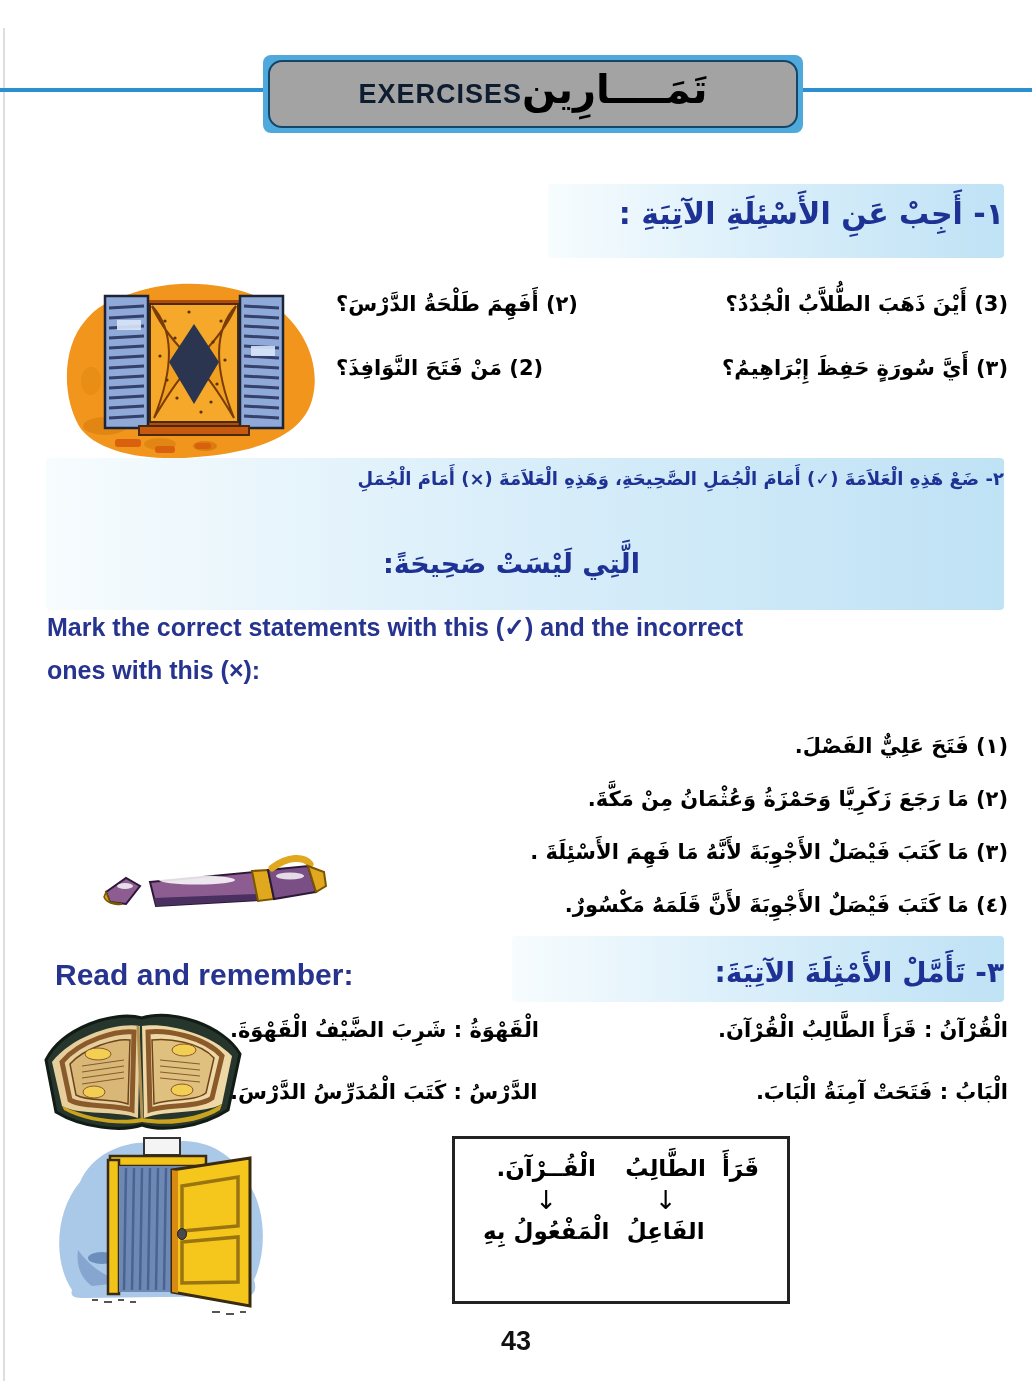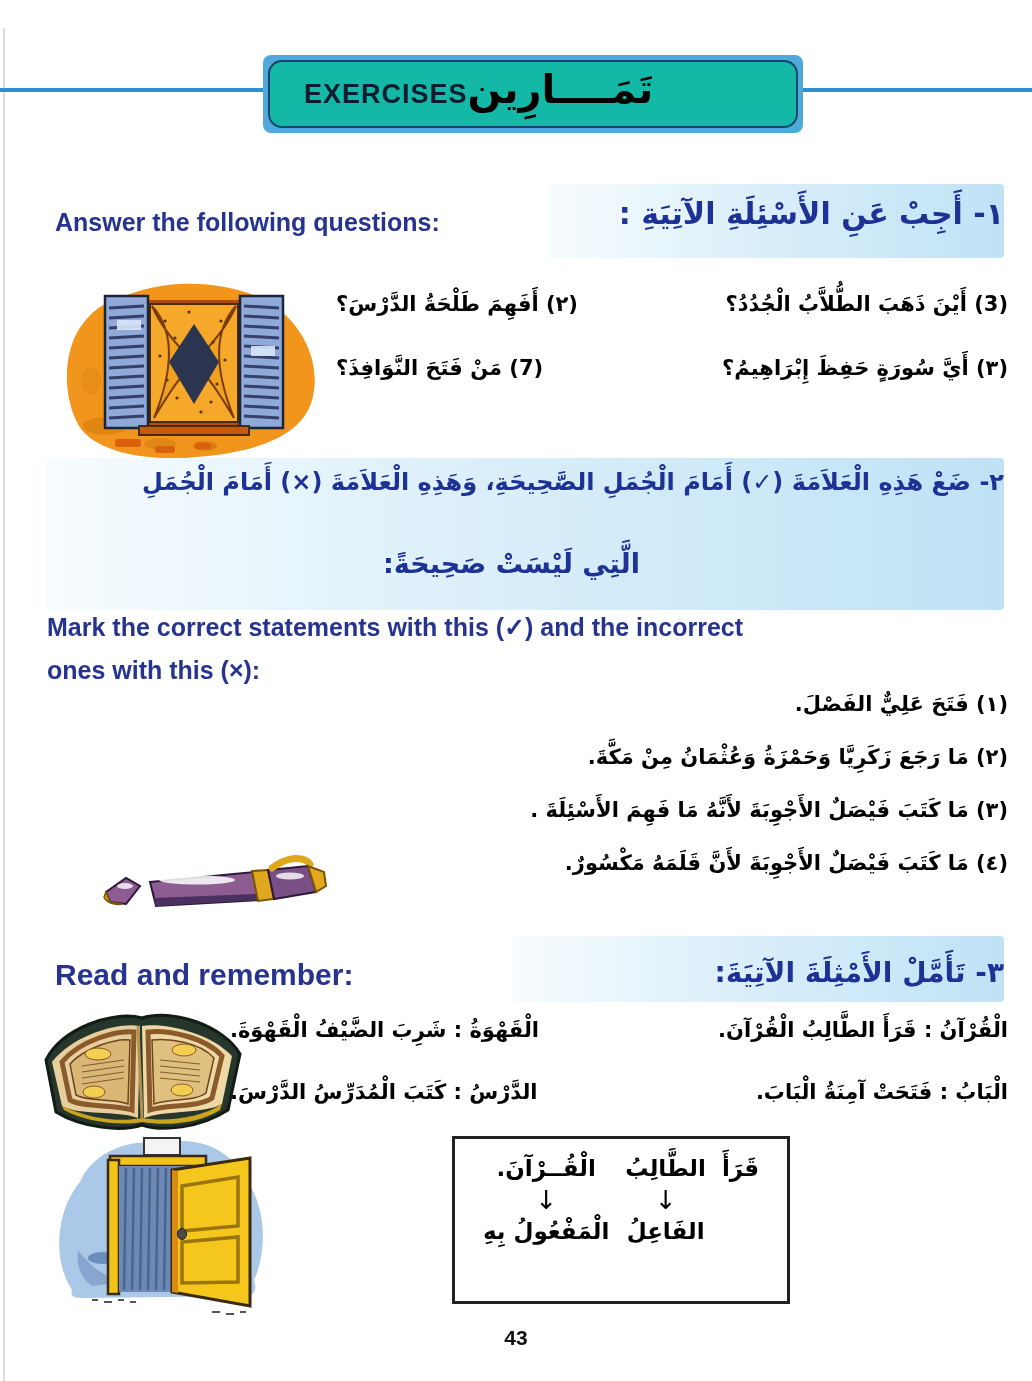--- a/index.html
+++ b/index.html
@@ -6,48 +6,48 @@
   #page {
     position:relative; width:1032px; height:1381px; background:#ffffff;
     font-family:"Liberation Sans", sans-serif; overflow:hidden;
   }
   .edge-line { position:absolute; left:3px; top:28px; width:2px; height:1353px; background:#dedede; }
   
   .rule { position:absolute; left:0; top:88px; width:100%; height:4px; background:#2b8fd0; }
   .banner { position:absolute; left:263px; top:55px; width:540px; height:78px;
     background:#4fa9da; border-radius:8px; }
   .banner-inner { position:absolute; left:5px; top:5px; right:5px; bottom:5px;
-    background:#14b8a6; border:2px solid #14466b; border-radius:14px;
-    display:flex; align-items:center; justify-content:flex-start; padding:0 34px; }
+    background:#a3a3a3; border:2px solid #14466b; border-radius:14px;
+    display:flex; align-items:center; justify-content:center; padding:0 34px; }
   .banner-en { font-size:27px; font-weight:bold; letter-spacing:1px; color:#0e1c30; }
   .banner-ar { font-family:"DejaVu Sans", sans-serif; font-size:40px; font-weight:bold;
     color:#000; direction:rtl; line-height:1; padding-bottom:10px; }
   
   .hl { position:absolute; background:linear-gradient(to left,#bfe2f5 0%,#dbeffa 55%,#f7fcfe 100%); border-radius:4px; }
   .hl-s1 { left:548px; top:184px; width:456px; height:74px; }
   .hl-s2 { left:46px;  top:458px; width:958px; height:152px; }
   .hl-s3 { left:512px; top:936px; width:492px; height:66px; }
   .ar-heading { position:absolute; direction:rtl; white-space:nowrap;
     font-family:"DejaVu Sans", sans-serif; font-weight:bold; color:#1d3294; }
   .en-heading { position:absolute; font-weight:bold; color:#26338f; }
   .s1-ar { right:28px; top:196px; font-size:30px; }
   .s1-en { left:55px; top:208px; font-size:25px; }
-  .s2-ar1 { right:28px; top:468px; font-size:24px; }
+  .s2-ar1 { right:28px; top:468px; font-size:18px; }
   .s2-ar2 { right:392px; top:548px; font-size:27px; }
   .s2-en { left:47px; top:606px; font-size:25px; line-height:43px; }
   .s3-ar { right:28px; top:956px; font-size:28px; }
   .s3-en { left:55px; top:958px; font-size:30px; }
   
   .ar-body { font-family:"DejaVu Sans", sans-serif; font-weight:bold; color:#000;
     direction:rtl; white-space:nowrap; font-size:21px; }
   .q-row { position:absolute; right:24px; width:672px; display:flex;
     justify-content:space-between; direction:rtl; }
   .q-row1 { top:292px; }
   .q-row2 { top:356px; }
-  .statements { position:absolute; right:24px; top:678px; direction:rtl; }
+  .statements { position:absolute; right:24px; top:720px; direction:rtl; }
   .statements .ar-body { line-height:53px; }
   .ex-row { position:absolute; right:24px; width:778px; display:flex;
     justify-content:space-between; direction:rtl; }
   .ex-row1 { top:1018px; }
   .ex-row2 { top:1080px; }
   
   .diagram-box { position:absolute; left:452px; top:1136px; width:338px; height:168px;
     border:3px solid #222; background:#fff; box-sizing:border-box; }
   .dg { display:grid; grid-template-columns:auto auto auto; column-gap:16px; row-gap:0;
     direction:rtl; justify-content:center; padding-top:12px; }
@@ -55,47 +55,46 @@
     color:#000; text-align:center; direction:rtl; white-space:nowrap; line-height:1.5; }
   .dg-arrow { font-size:26px; line-height:1.1; font-weight:normal; }
   
   .illus { position:absolute; }
   .illus-window { left:55px;  top:276px;  width:268px; height:190px; }
   .illus-pen    { left:92px;  top:850px;  width:242px; height:82px; }
   .illus-book   { left:32px;  top:998px;  width:220px; height:140px; }
   .illus-door   { left:32px;  top:1130px; width:262px; height:202px; }
   
   .page-num { position:absolute; left:0; right:0; top:1326px; text-align:center;
-    font-size:21px; font-weight:bold; color:#111; }
+    font-size:27px; font-weight:bold; color:#111; }
 </style>
 </head>
 <body>
 
 <div id="page">
   <div class="edge-line"></div>
 
   <div class="rule"></div>
   <div class="banner">
     <div class="banner-inner">
       <span class="banner-en">EXERCISES</span>
       <span class="banner-ar" lang="ar">تَمَــــارِين</span>
     </div>
   </div>
 
   <div class="hl hl-s1"></div>
   <div class="ar-heading s1-ar" lang="ar">١- أَجِبْ عَنِ الأَسْئِلَةِ الآتِيَةِ :</div>
-  <div class="en-heading s1-en">Answer the following questions:</div>
 
   <div class="q-row q-row1">
     <span class="ar-body" lang="ar">(3) أَيْنَ ذَهَبَ الطُّلاَّبُ الْجُدُدُ؟</span>
     <span class="ar-body" lang="ar">(٢) أَفَهِمَ طَلْحَةُ الدَّرْسَ؟</span>
   </div>
   <div class="q-row q-row2">
     <span class="ar-body" lang="ar">(٣) أَيَّ سُورَةٍ حَفِظَ إِبْرَاهِيمُ؟</span>
-    <span class="ar-body" lang="ar">(7) مَنْ فَتَحَ النَّوَافِذَ؟</span>
+    <span class="ar-body" lang="ar">(2) مَنْ فَتَحَ النَّوَافِذَ؟</span>
   </div>
 
   <svg class="illus illus-window" viewBox="0 0 268 190">
     <path d="M30,45 C8,70 6,118 24,150 C40,176 92,186 142,181 C202,176 250,160 258,120 C266,84 246,44 210,24 C170,4 118,4 84,15 C58,23 44,28 30,45 Z" fill="#f1951d"></path>
     <ellipse cx="50" cy="150" rx="22" ry="9" fill="#d97d0e" opacity="0.6"></ellipse>
     <ellipse cx="105" cy="168" rx="16" ry="6" fill="#d97d0e" opacity="0.6"></ellipse>
     <ellipse cx="150" cy="170" rx="12" ry="5" fill="#c86f08" opacity="0.6"></ellipse>
     <ellipse cx="36" cy="105" rx="10" ry="14" fill="#e0860f" opacity="0.5"></ellipse>
     <rect x="90" y="24" width="98" height="128" fill="#b24a0a"></rect>
     <rect x="95" y="28" width="88" height="118" fill="#f6a82a" stroke="#4a2a08" stroke-width="2"></rect>

